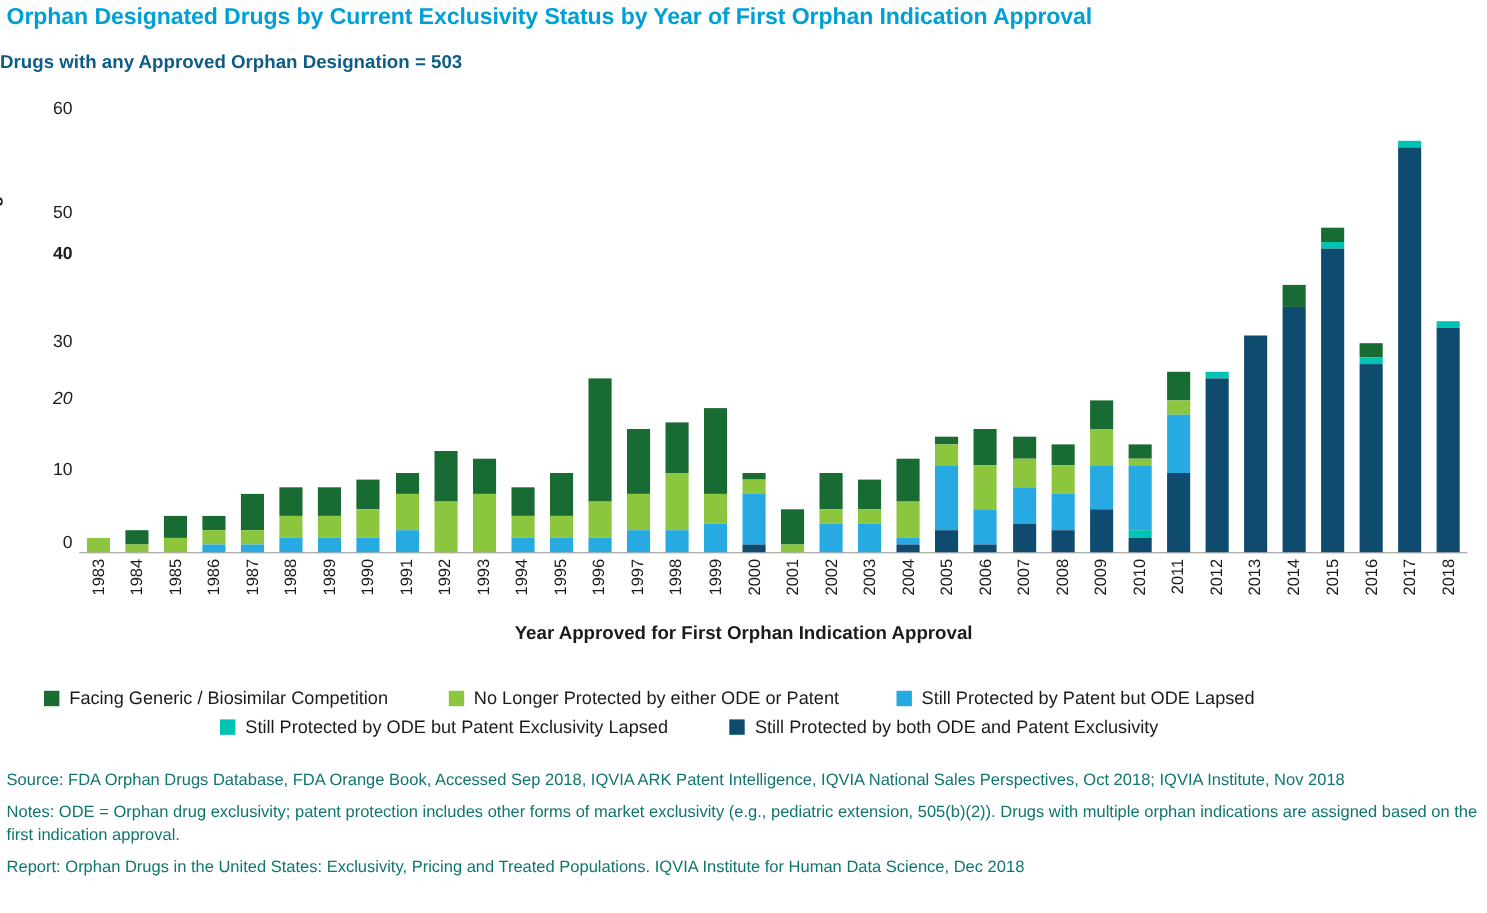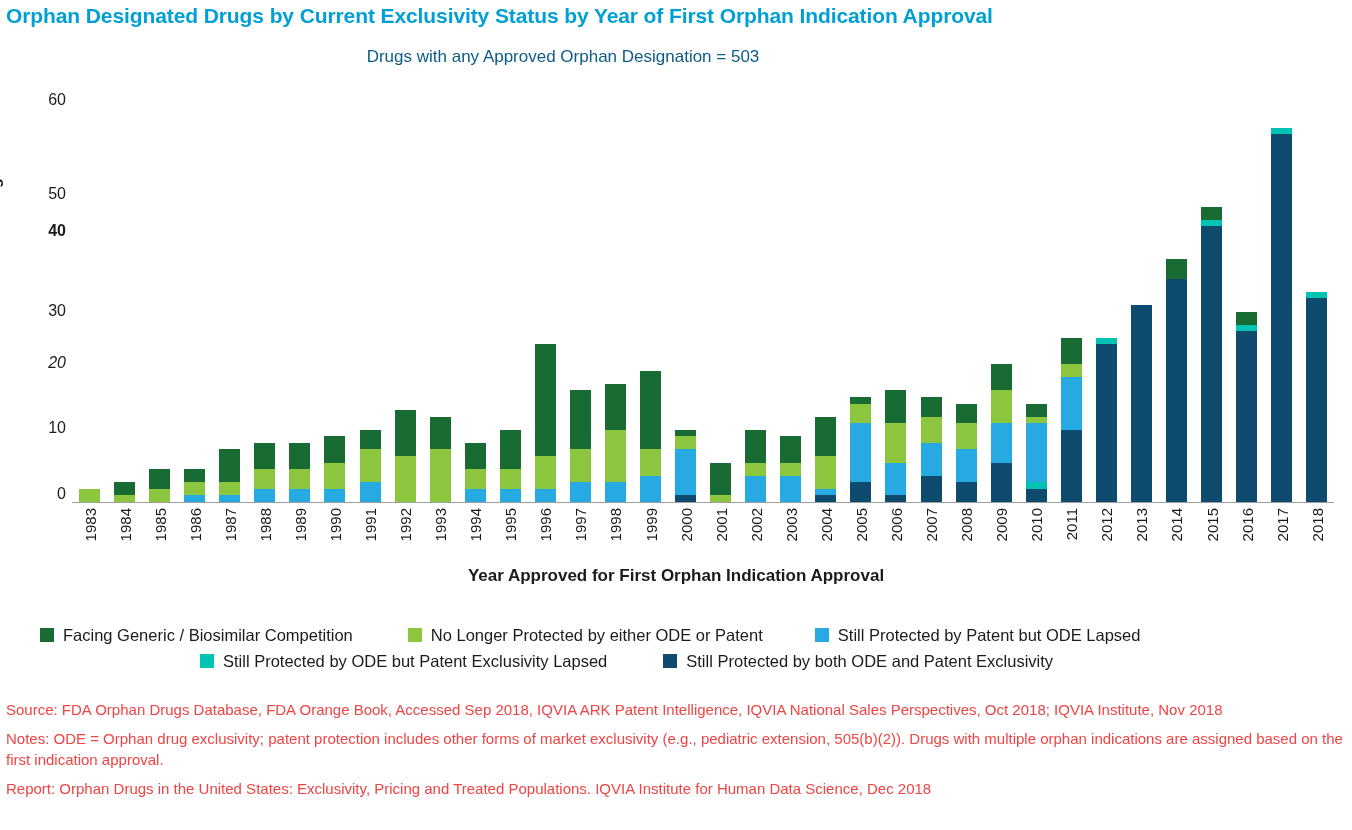--- a/index.html
+++ b/index.html
@@ -27,23 +27,23 @@
     font-size: 21px;
     font-weight: bold;
     color: #00a0d6;
     letter-spacing: -0.1px;
   }
   .subtitle {
     position: absolute;
     left: 0;
     top: 47px;
     width: 1126px;
-    text-align: center;
+    text-align: left;
     font-size: 17px;
-    font-weight: normal;
+    font-weight: bold;
     color: #0b5c86;
   }
   .y-axis-labels {
     position: absolute;
     left: 18px;
     top: 100px;
     width: 48px;
     height: 410px;
   }
   .y-axis-labels div {
@@ -158,21 +158,21 @@
   .li-2 { margin-right: 52px; }
   .li-4 { margin-right: 56px; }
   
   .footer {
     position: absolute;
     left: 6px;
     top: 700px;
     width: 1340px;
     font-size: 15px;
     line-height: 1.35;
-    color: #ef4444;
+    color: #0f766e;
   }
   .footer p { margin: 0 0 9px 0; }
 </style>
 </head>
 <body>
 
 <div class="page">
 
   <div class="title">Orphan Designated Drugs by Current Exclusivity Status by Year of First Orphan Indication Approval</div>
   <div class="subtitle">Drugs with any Approved Orphan Designation = 503</div>

